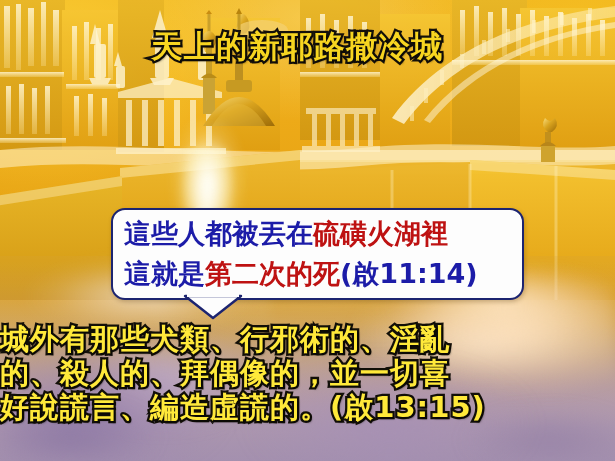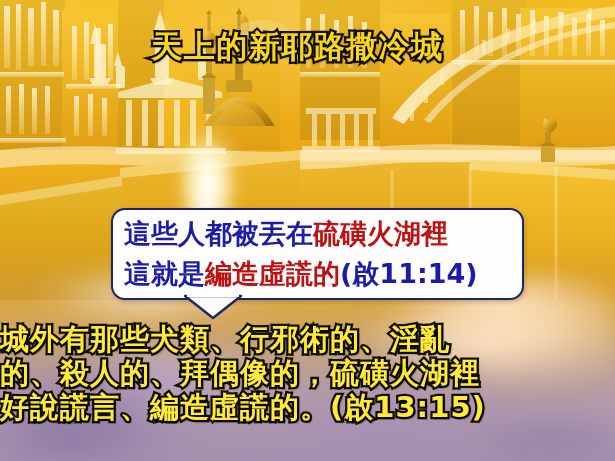--- a/index.html
+++ b/index.html
@@ -465,23 +465,23 @@
   <div class="bubble-wrap">
     <div class="bubble"></div>
     <div class="bubble-tail">
       <svg width="60" height="26" viewBox="0 0 60 26" aria-hidden="true">
         <path d="M2 2 L58 2 L30 24 Z" fill="#fdfdfd" stroke="#1c2470" stroke-width="2.4" stroke-linejoin="round"></path>
         <rect x="4" y="-4" width="52" height="7" fill="#fdfdfd"></rect>
       </svg>
     </div>
     <div class="bubble-text">
       <div class="bubble-line"><span class="t-blue">這些人都被丟在</span><span class="t-red">硫磺火湖裡</span></div>
-      <div class="bubble-line"><span class="t-blue">這就是</span><span class="t-red">編造虛謊的</span><span class="t-blue">(啟11:14)</span></div>
+      <div class="bubble-line"><span class="t-blue">這就是</span><span class="t-red">第二次的死</span><span class="t-blue">(啟11:14)</span></div>
     </div>
   </div>
 
   <div class="verse">
     <div class="verse-line">城外有那些犬類、行邪術的、淫亂</div>
-    <div class="verse-line">的、殺人的、拜偶像的，硫磺火湖裡</div>
+    <div class="verse-line">的、殺人的、拜偶像的，並一切喜</div>
     <div class="verse-line">好說謊言、編造虛謊的。(啟13:15)</div>
   </div>
 
 </div>
 
 </body></html>

